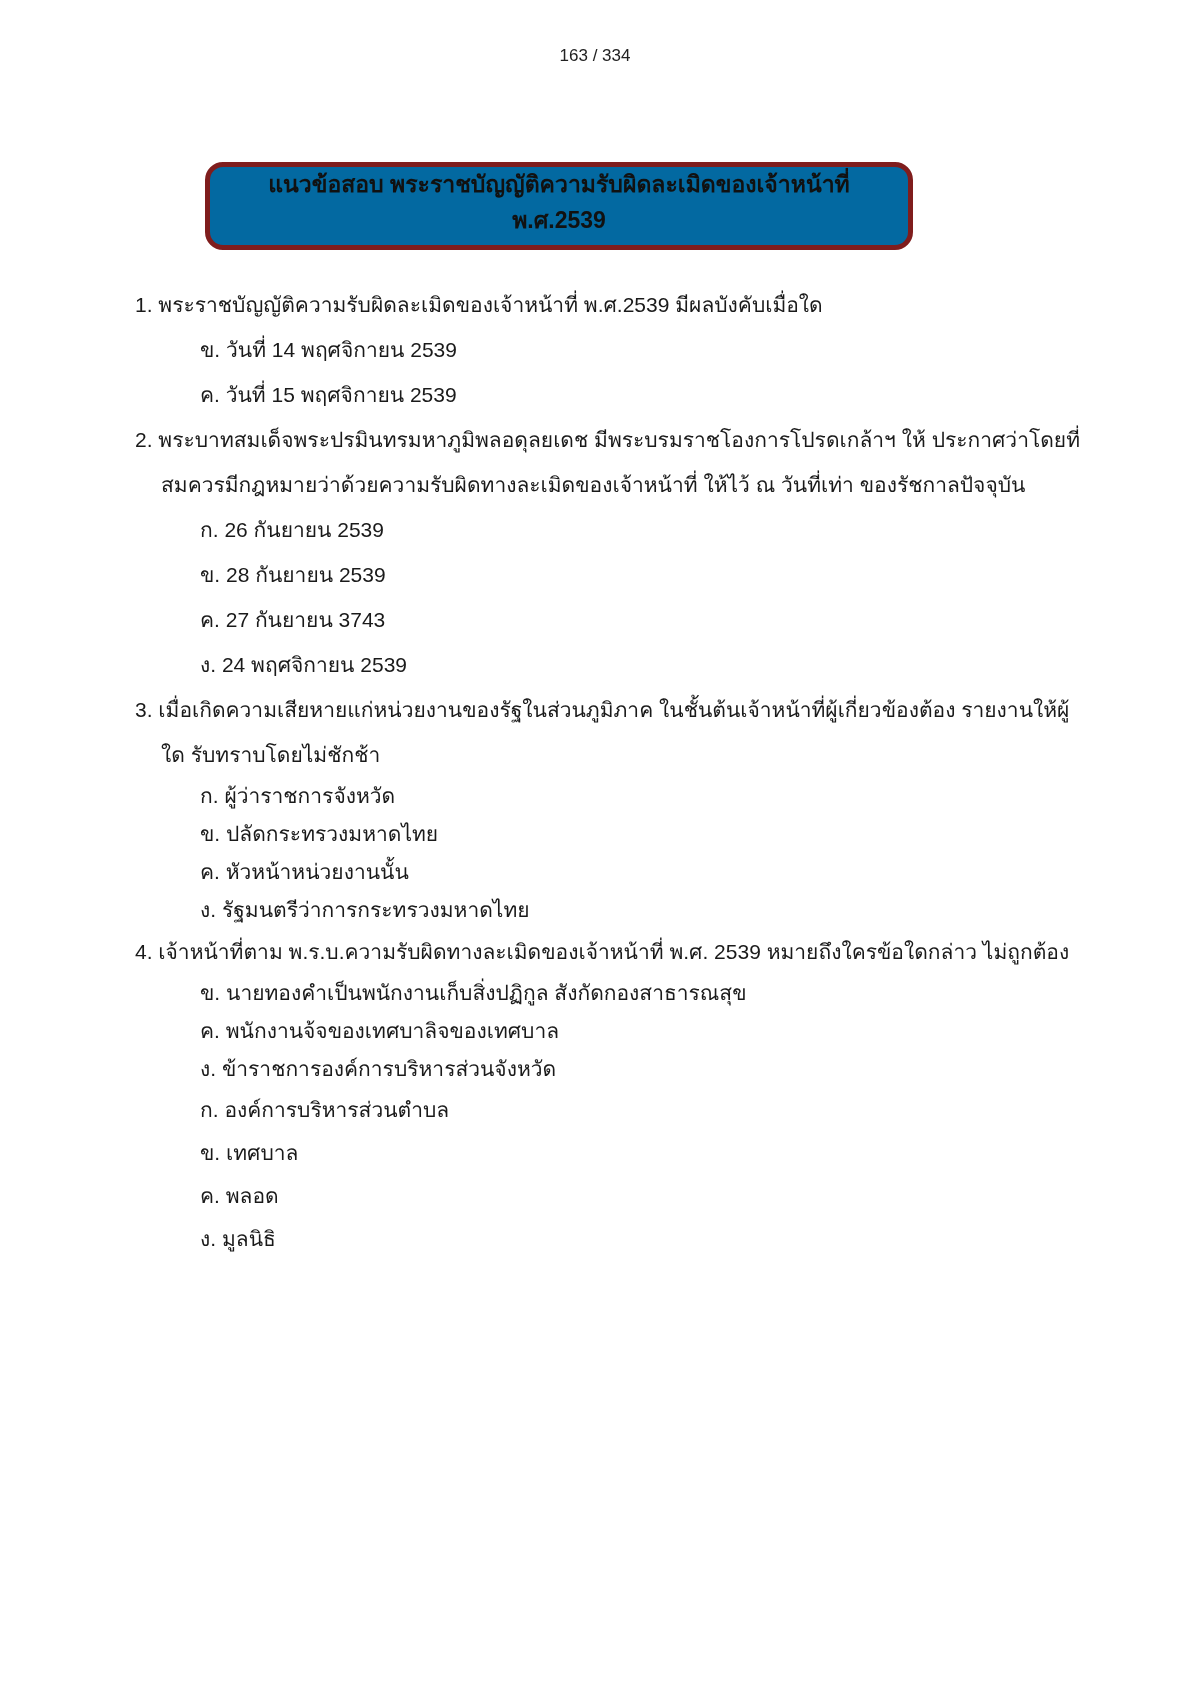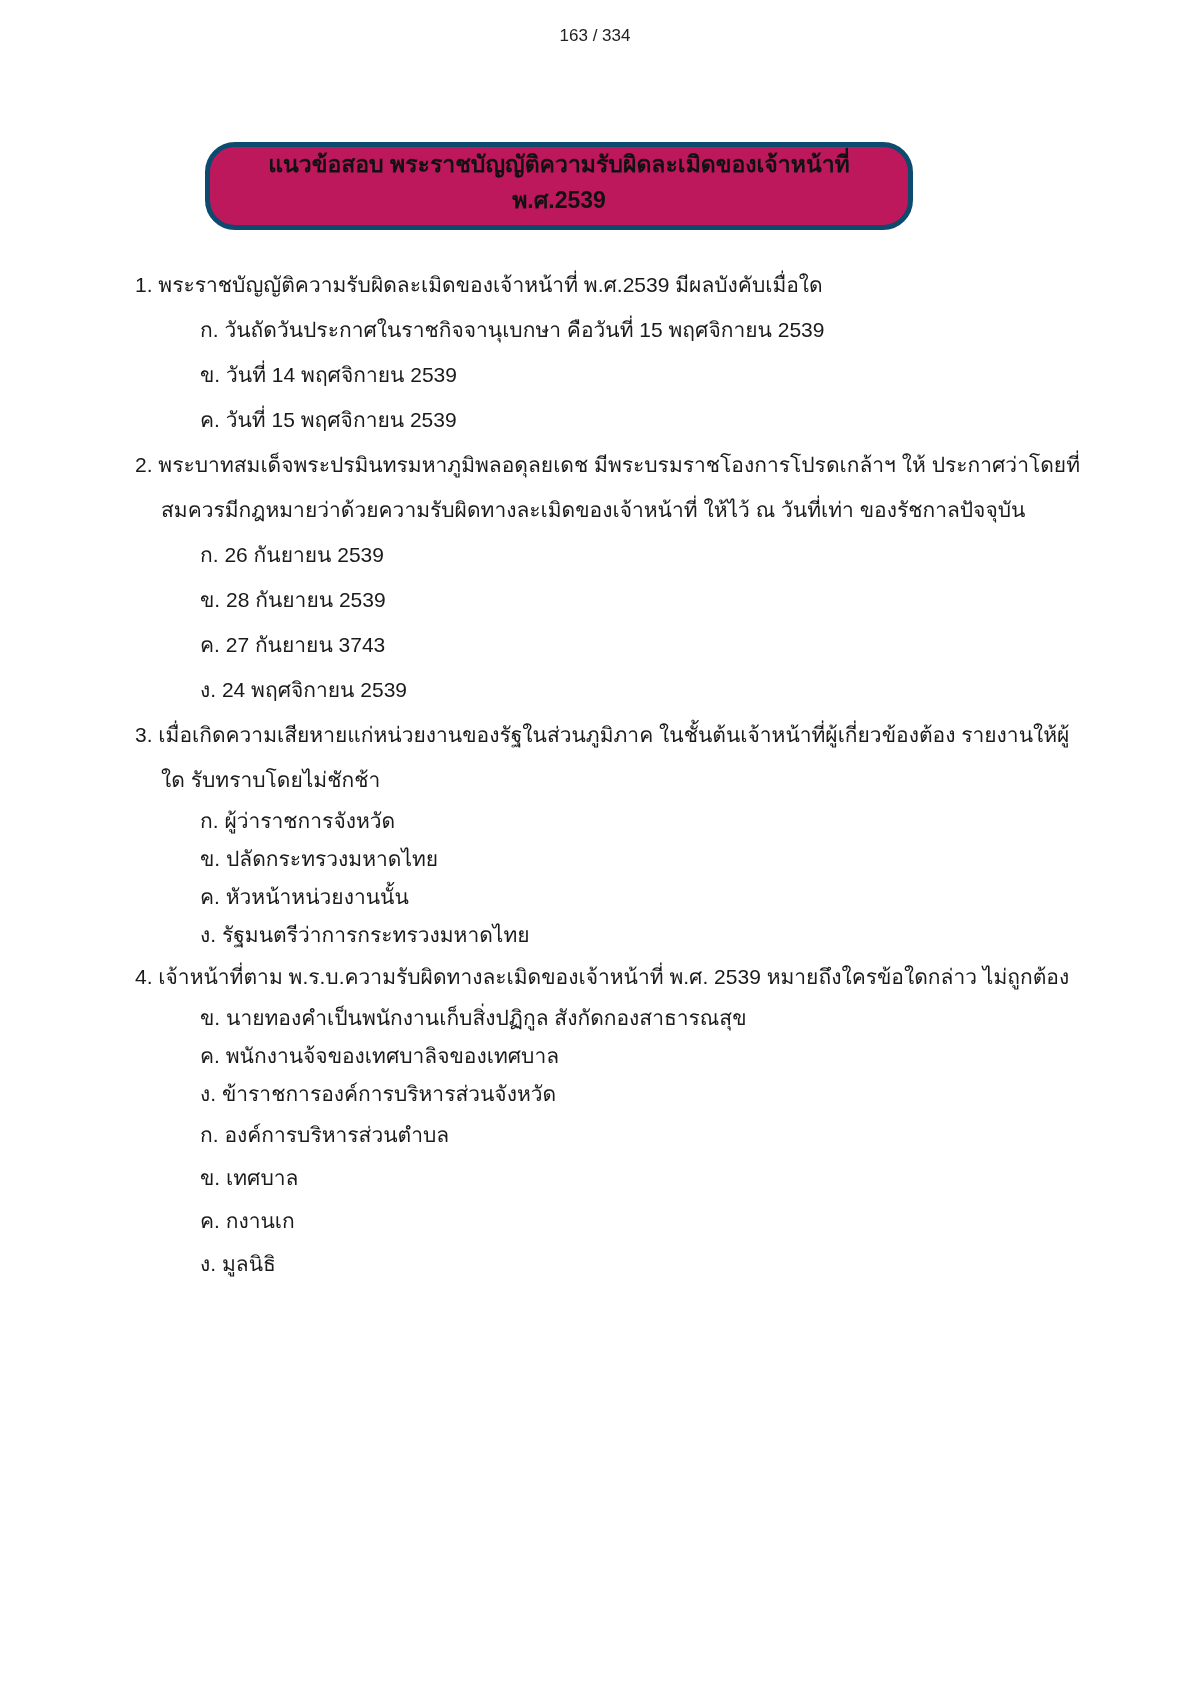--- a/index.html
+++ b/index.html
@@ -5,39 +5,40 @@
   * { margin: 0; padding: 0; box-sizing: border-box; }
   html, body { background: #ffffff; }
   .page {
     position: relative;
     width: 1190px;
     height: 1493px;
     background: #ffffff;
     font-family: "Liberation Sans", sans-serif;
     color: #1a1a1a;
     overflow: hidden;
+    margin-top: 20px;
   }
   .page-number {
     position: absolute;
     top: 26px;
     left: 0;
     width: 100%;
     text-align: center;
     font-size: 17px;
     color: #222222;
   }
   .title-box {
     position: absolute;
     left: 205px;
     top: 142px;
     width: 708px;
     height: 88px;
-    border: 5px solid #0c4a6e;
-    border-radius: 30px;
-    background: #be185d;
+    border: 5px solid #7f1d1d;
+    border-radius: 18px;
+    background: #0369a1;
     display: flex;
     align-items: center;
     justify-content: center;
   }
   .title-box .title-text {
     font-size: 23px;
     font-weight: bold;
     color: #111111;
     text-align: center;
     padding: 0 18px;
@@ -105,21 +106,20 @@
   <div class="page-number">163 / 334</div>
 
   <div class="title-box">
     <div class="title-text">แนวข้อสอบ พระราชบัญญัติความรับผิดละเมิดของเจ้าหน้าที่ พ.ศ.2539</div>
   </div>
 
   <div class="content">
 
     <div class="question">
       <div class="q-text"><span>1.</span> <span>พระราชบัญญัติความรับผิดละเมิดของเจ้าหน้าที่ พ.ศ.2539 มีผลบังคับเมื่อใด</span></div>
-      <div class="choice">ก. วันถัดวันประกาศในราชกิจจานุเบกษา คือวันที่ 15 พฤศจิกายน 2539</div>
       <div class="choice">ข. วันที่ 14 พฤศจิกายน 2539</div>
       <div class="choice">ค. วันที่ 15 พฤศจิกายน 2539</div>
     </div>
 
     <div class="question">
       <div class="q-text"><span>2.</span> <span>พระบาทสมเด็จพระปรมินทรมหาภูมิพลอดุลยเดช มีพระบรมราชโองการโปรดเกล้าฯ ให้ ประกาศว่าโดยที่ สมควรมีกฎหมายว่าด้วยความรับผิดทางละเมิดของเจ้าหน้าที่ ให้ไว้ ณ วันที่เท่า ของรัชกาลปัจจุบัน</span></div>
       <div class="choice">ก. 26 กันยายน 2539</div>
       <div class="choice">ข. 28 กันยายน 2539</div>
       <div class="choice">ค. 27 กันยายน 3743</div>
       <div class="choice">ง. 24 พฤศจิกายน 2539</div>
@@ -136,21 +136,21 @@
     <div class="question">
       <div class="q-text"><span>4.</span> <span>เจ้าหน้าที่ตาม พ.ร.บ.ความรับผิดทางละเมิดของเจ้าหน้าที่ พ.ศ. 2539 หมายถึงใครข้อใดกล่าว ไม่ถูกต้อง</span></div>
       <div class="choice">ข. นายทองคำเป็นพนักงานเก็บสิ่งปฏิกูล สังกัดกองสาธารณสุข</div>
       <div class="choice">ค. พนักงานจ้จของเทศบาลิจของเทศบาล</div>
       <div class="choice">ง. ข้าราชการองค์การบริหารส่วนจังหวัด</div>
     </div>
 
     <div class="question">
       <div class="choice">ก. องค์การบริหารส่วนตำบล</div>
       <div class="choice">ข. เทศบาล</div>
-      <div class="choice">ค. กงานเก</div>
+      <div class="choice">ค. พลอด</div>
       <div class="choice">ง. มูลนิธิ</div>
     </div>
 
   </div>
 
   <div class="footer-bar">
     <div class="brand"><span class="brand-super">SUPER</span><span class="brand-books">Books</span></div>
     <div class="footer-divider">================================================================================</div>
   </div>
 

